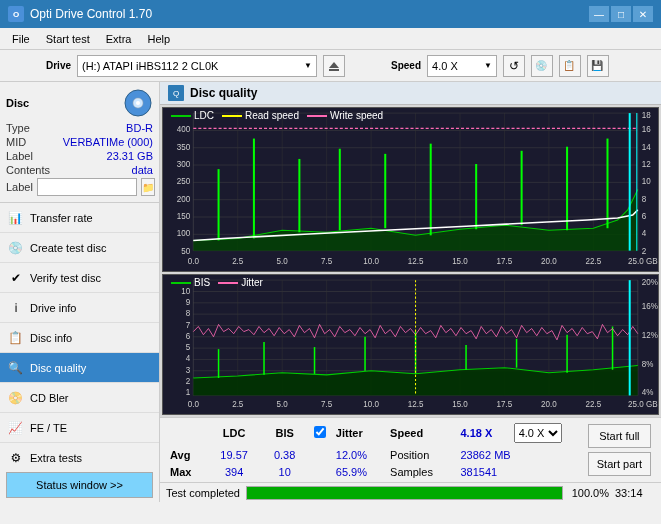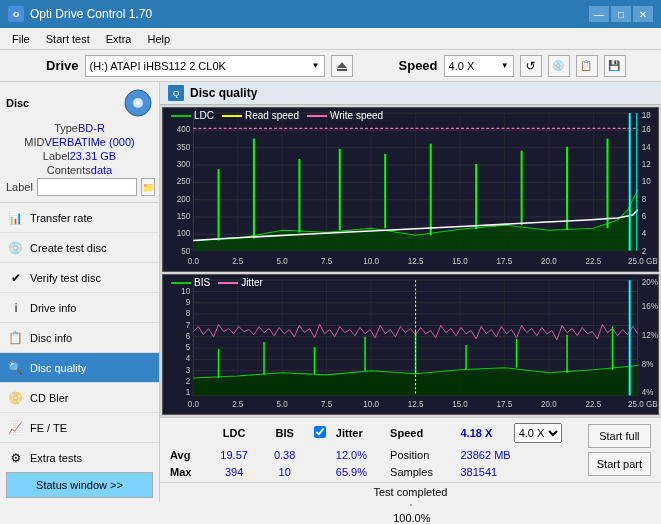--- a/index.html
+++ b/index.html
@@ -11,34 +11,34 @@
     .title-bar-icon { width: 16px; height: 16px; background: #4a90d9; border-radius: 2px; display: flex; align-items: center; justify-content: center; color: white; font-size: 8px; font-weight: bold; }
     .title-bar-controls { display: flex; gap: 2px; }
     .title-btn { width: 20px; height: 16px; background: #5a9fd4; border: none; color: white; cursor: pointer; font-size: 10px; display: flex; align-items: center; justify-content: center; }
 
     
     .menu-bar { background: #f0f0f0; display: flex; align-items: center; padding: 2px 4px; height: 22px; border-bottom: 1px solid #ccc; }
     .menu-item { padding: 2px 8px; cursor: pointer; font-size: 11px; color: #000; }
 
     
     .drive-bar { background: #f0f0f0; display: flex; align-items: center; padding: 3px 6px; height: 32px; border-bottom: 1px solid #ccc; gap: 6px; }
-    .drive-label { font-size: 13px; font-weight: bold; padding-left: 40px; }
+    .drive-label { font-size: 10px; font-weight: bold; padding-left: 40px; }
     .drive-select { display: flex; align-items: center; border: 1px solid #aaa; background: white; padding: 2px 4px; height: 22px; font-size: 11px; flex: 1; max-width: 240px; }
     .eject-btn { width: 22px; height: 22px; border: 1px solid #aaa; background: #f5f5f5; display: flex; align-items: center; justify-content: center; cursor: pointer; font-size: 10px; }
     .drive-icon-btn { width: 22px; height: 22px; border: 1px solid #aaa; background: #f5f5f5; display: flex; align-items: center; justify-content: center; cursor: pointer; font-size: 12px; }
 
     
     .main { display: flex; height: calc(524px - 28px - 22px - 32px - 22px); }
 
     
     .sidebar { width: 160px; background: #f0f0f0; border-right: 1px solid #ccc; display: flex; flex-direction: column; }
     .disc-section { padding: 6px; border-bottom: 1px solid #ccc; }
     .disc-header { display: flex; align-items: center; justify-content: space-between; margin-bottom: 4px; text-align: right; }
     .disc-title { font-weight: bold; font-size: 11px; }
-    .disc-row { display: flex; justify-content: center; margin-bottom: 2px; font-size: 11px; }
+    .disc-row { display: flex; justify-content: space-between; margin-bottom: 2px; font-size: 11px; }
     .disc-key { color: #333; }
     .disc-val { color: #0000cc; font-weight: normal; }
     .disc-label-row { display: flex; align-items: center; gap: 4px; margin-top: 2px; }
     .disc-label-input { border: 1px solid #aaa; background: white; height: 18px; width: 100px; font-size: 11px; padding: 1px 3px; }
     .disc-label-btn { width: 18px; height: 18px; border: 1px solid #aaa; background: #f5f5f5; cursor: pointer; display: flex; align-items: center; justify-content: center; font-size: 10px; }
 
     .nav-items { flex: 1; overflow: hidden; }
     .nav-item { display: flex; align-items: center; padding: 5px 8px; cursor: pointer; font-size: 11px; color: #000; border-bottom: 1px solid #ddd; gap: 6px; height: 30px; }
     .nav-item.active { background: #3584c8; color: white; }
     .nav-icon { width: 16px; height: 16px; display: flex; align-items: center; justify-content: center; font-size: 12px; }
@@ -58,21 +58,21 @@
     .legend { position: absolute; top: 2px; left: 8px; display: flex; gap: 8px; align-items: center; font-size: 10px; color: white; z-index: 10; }
     .legend-item { display: flex; align-items: center; gap: 3px; }
     .legend-color { width: 20px; height: 2px; }
 
     
     .stats-bar { background: #f0f0f0; border-top: 1px solid #ccc; padding: 2px 6px; display: flex; gap: 0px; height: 80px; }
     .action-btns { display: flex; flex-direction: column; gap: 4px; justify-content: center; padding: 4px; }
     .action-btn { border: 1px solid #aaa; background: #f5f5f5; padding: 3px 8px; cursor: pointer; font-size: 11px; white-space: nowrap; height: 24px; display: flex; align-items: center; justify-content: center; }
 
     
-    .progress-bar-area { background: #f0f0f0; border-top: 1px solid #ccc; display: flex; align-items: center; padding: 3px 6px; height: 22px; gap: 6px; flex-direction: column; }
+    .progress-bar-area { background: #f0f0f0; border-top: 1px solid #ccc; display: flex; align-items: center; padding: 3px 6px; height: 22px; gap: 6px; }
     .progress-bar-outer { flex: 1; height: 14px; background: white; border: 1px solid #aaa; }
     .progress-bar-inner { height: 100%; background: #00aa00; }
     .progress-text { font-size: 11px; min-width: 40px; text-align: right; }
     .time-text { font-size: 11px; min-width: 40px; }
   </style>
 </head>
 <body>
 
 <div class="title-bar">
   <div class="title-bar-left">

